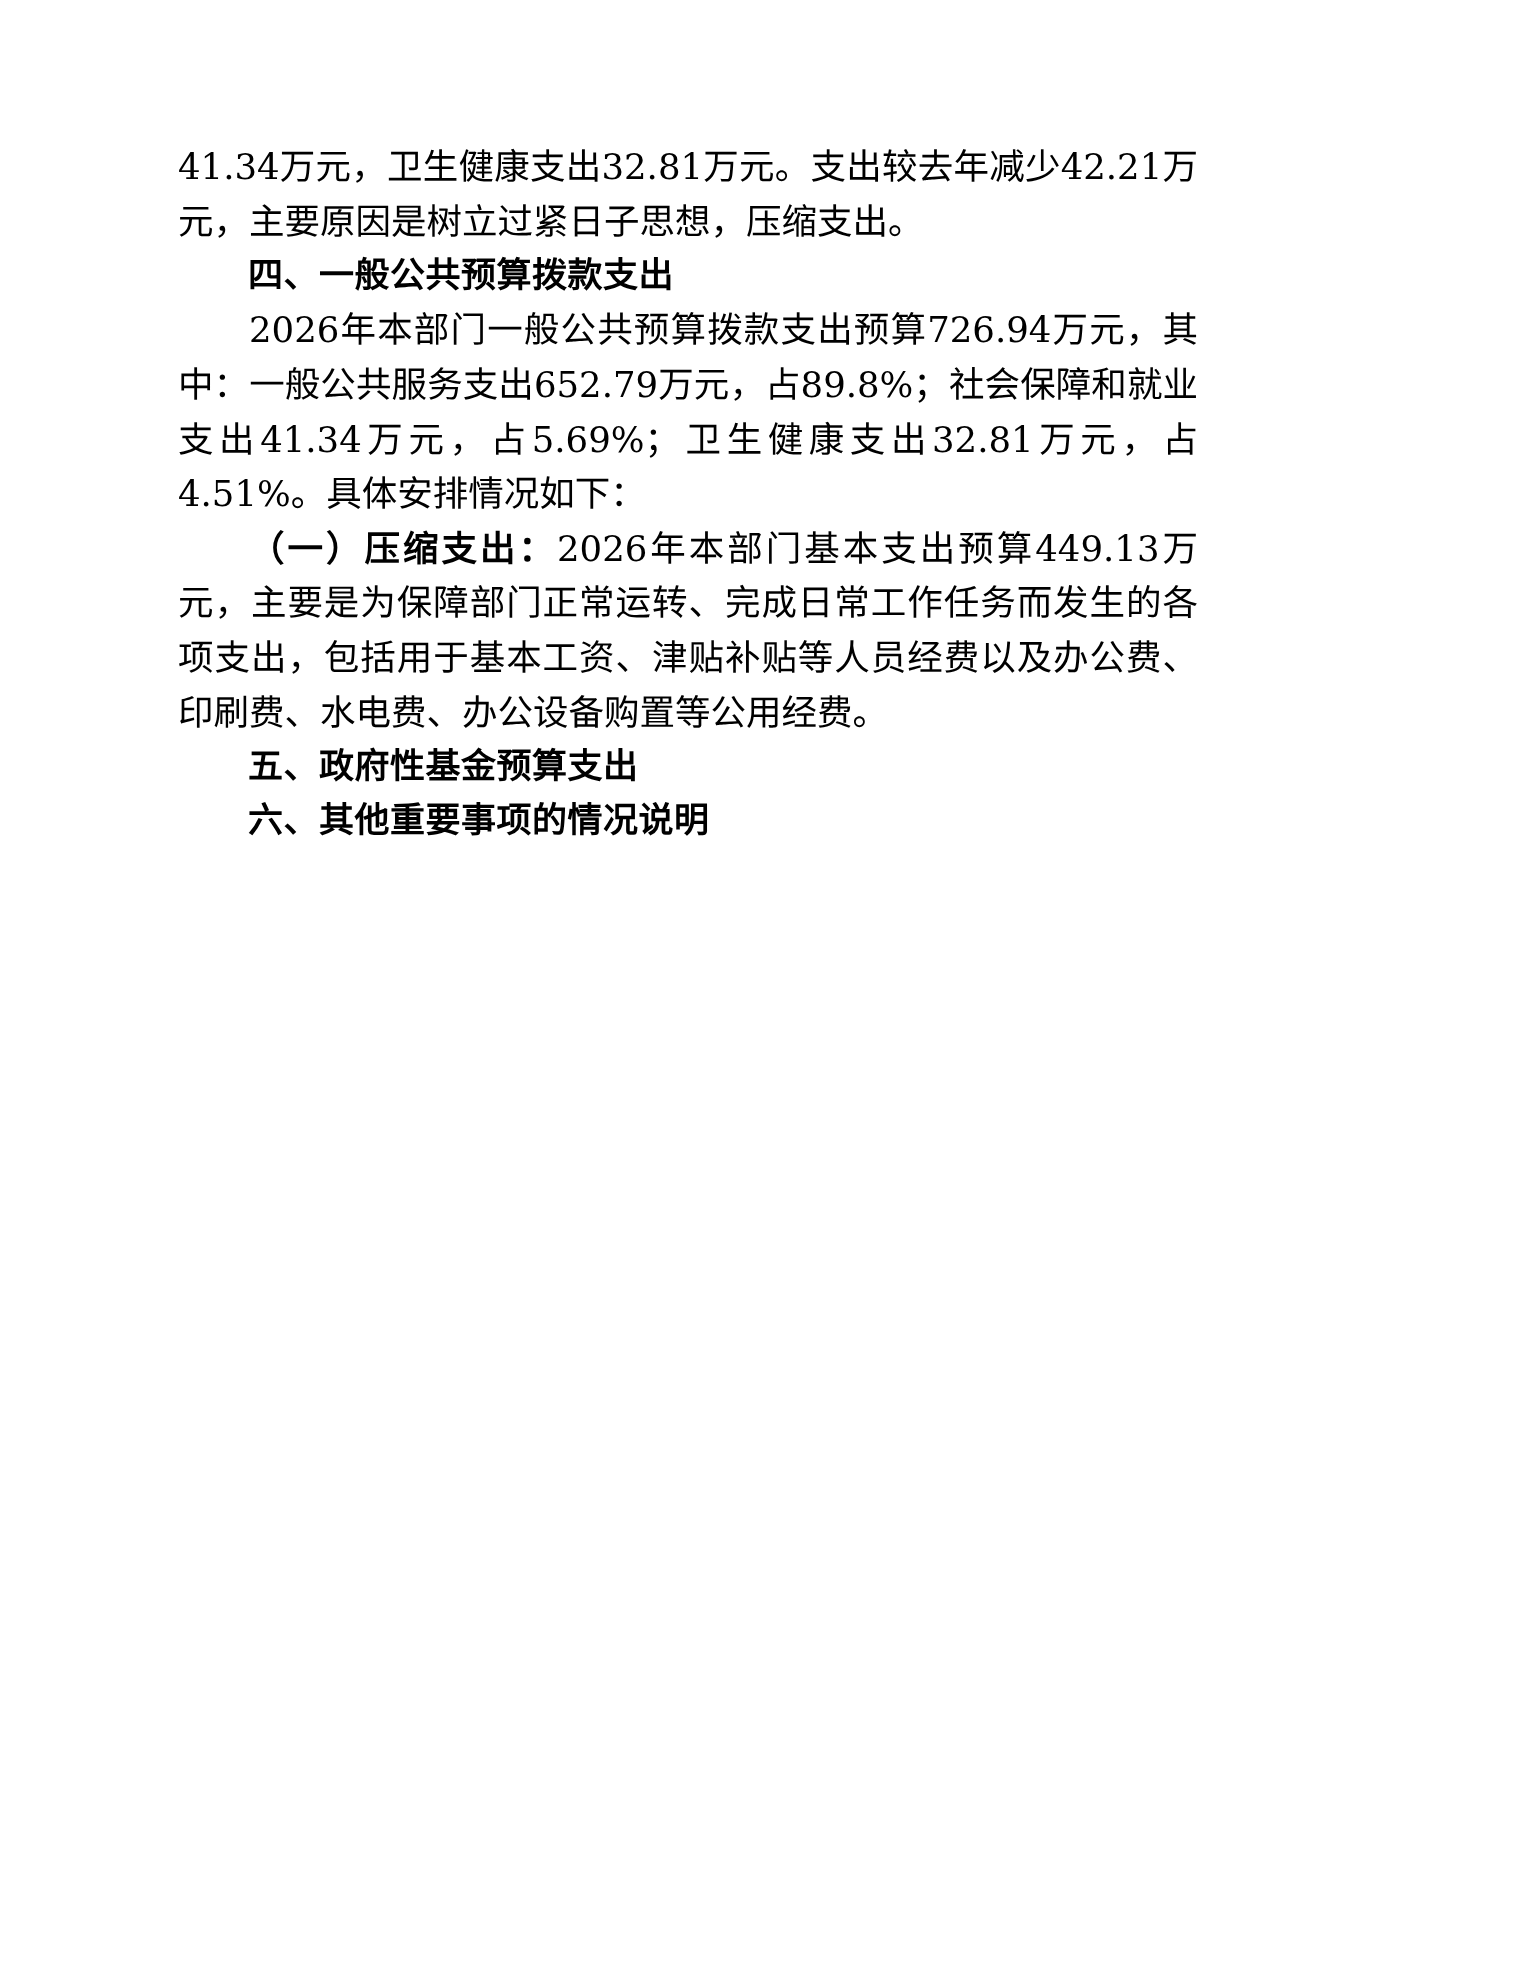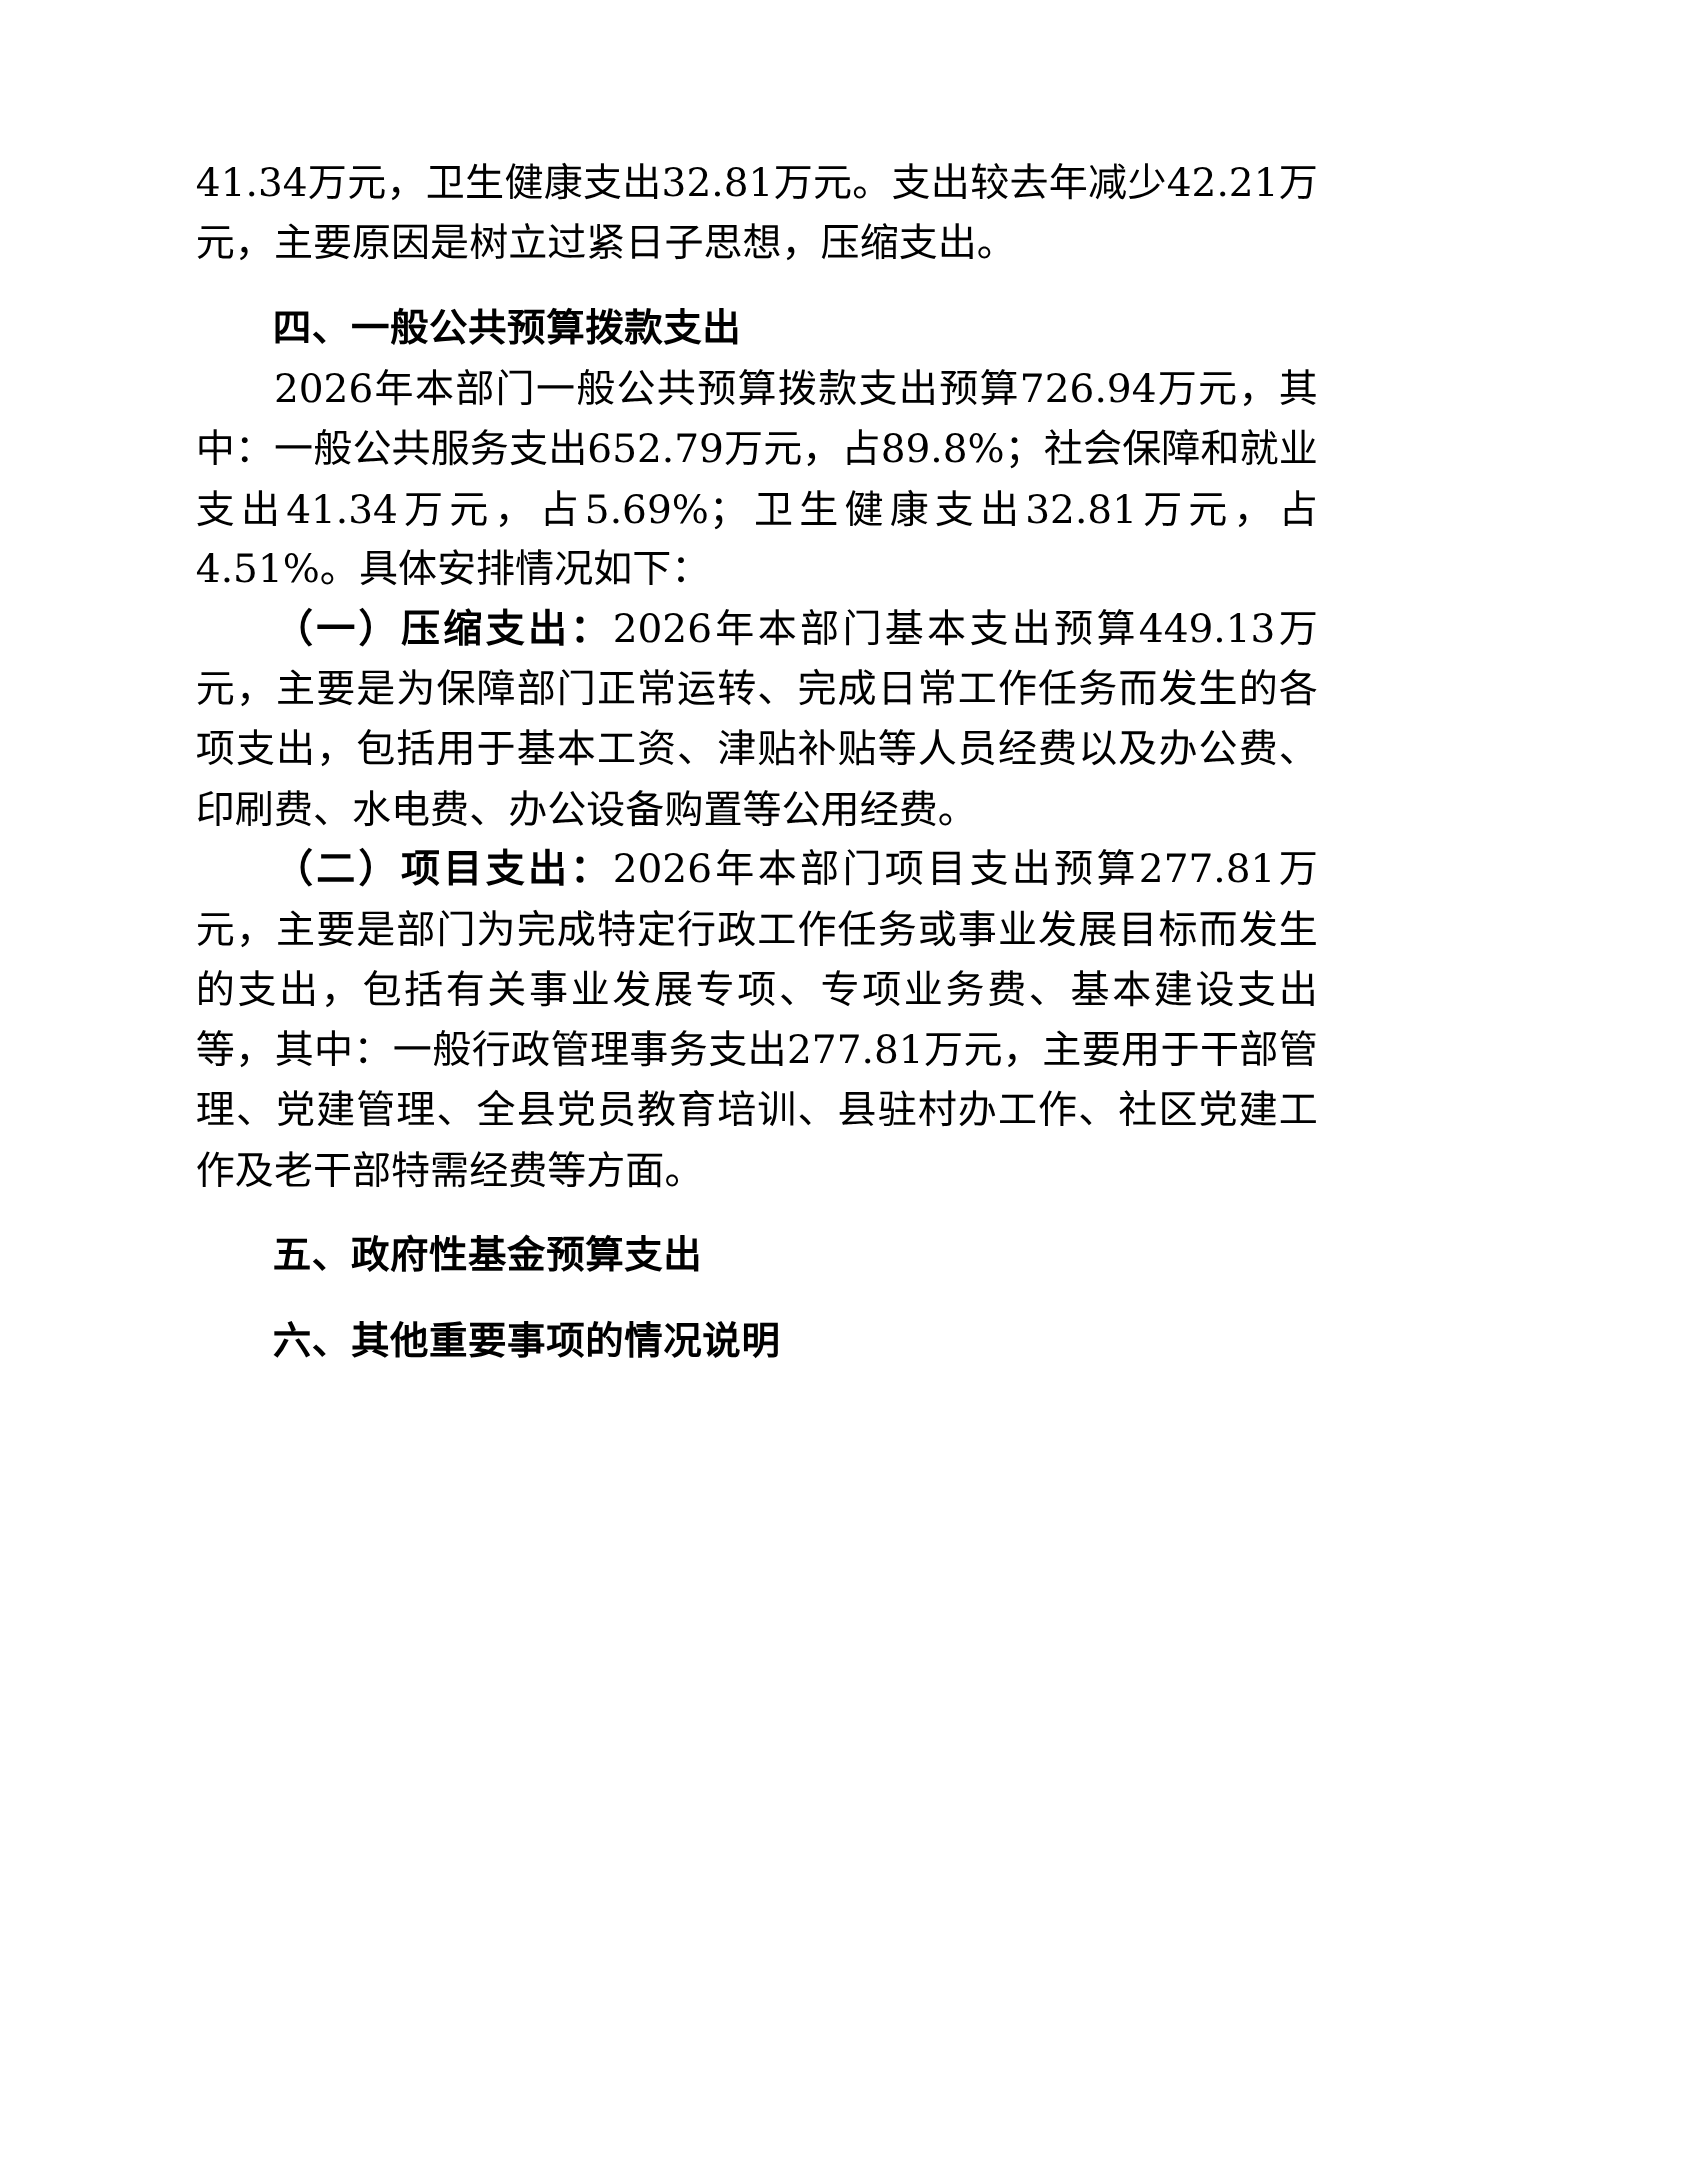--- a/index.html
+++ b/index.html
@@ -37,21 +37,20 @@
   }
   .para-noindent {
     text-indent: 0;
   }
   .heading {
     text-indent: 2em;
     font-weight: bold;
     font-family: "DejaVu Sans", "Liberation Sans", sans-serif;
     font-size: 35px;
     letter-spacing: 0.5px;
-    margin-top: 24px;
   }
   .b {
     font-weight: bold;
     font-family: "DejaVu Sans", "Liberation Sans", sans-serif;
   }
 </style>
 </head>
 <body>
 
 <div class="page">
@@ -60,23 +59,20 @@
     <p class="para-noindent">41.34万元，卫生健康支出32.81万元。支出较去年减少42.21万元，主要原因是树立过紧日子思想，压缩支出。</p>
 
     <p class="heading">四、一般公共预算拨款支出</p>
 
     <p class="para">2026年本部门一般公共预算拨款支出预算726.94万元，其中：一般公共服务支出652.79万元，占89.8%；社会保障和就业支出41.34万元，占5.69%；卫生健康支出32.81万元，占4.51%。具体安排情况如下：</p>
 
     <p class="para">
       <span class="b">（一）压缩支出：</span><span>2026年本部门基本支出预算449.13万元，主要是为保障部门正常运转、完成日常工作任务而发生的各项支出，包括用于基本工资、津贴补贴等人员经费以及办公费、印刷费、水电费、办公设备购置等公用经费。</span>
     </p>
 
-    <p class="para">
-      <span class="b">（二）项目支出：</span><span>2026年本部门项目支出预算277.81万元，主要是部门为完成特定行政工作任务或事业发展目标而发生的支出，包括有关事业发展专项、专项业务费、基本建设支出等，其中：一般行政管理事务支出277.81万元，主要用于干部管理、党建管理、全县党员教育培训、县驻村办工作、社区党建工作及老干部特需经费等方面。</span>
-    </p>
 
     <p class="heading">五、政府性基金预算支出</p>
 
 
     <p class="heading">六、其他重要事项的情况说明</p>
 
 
 
   </div>
 </div>

